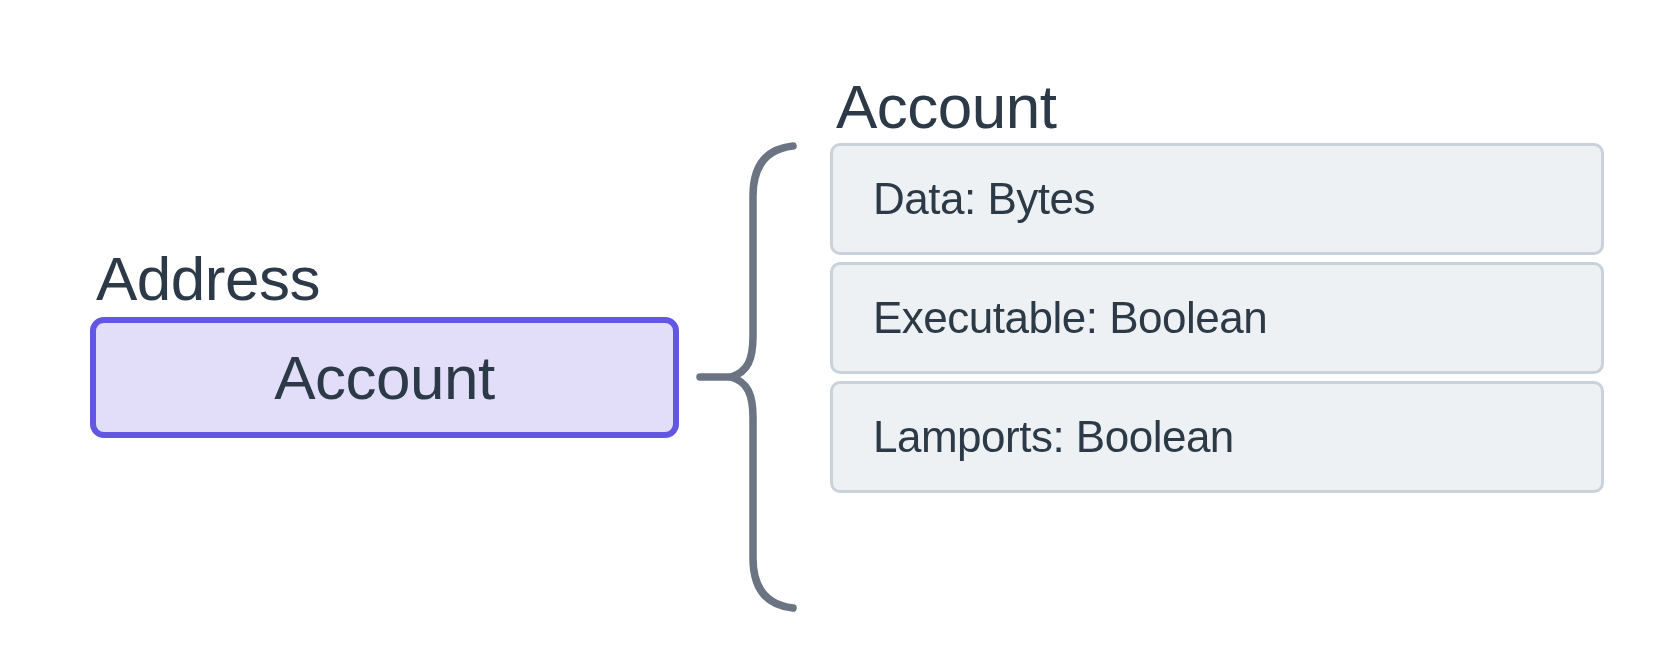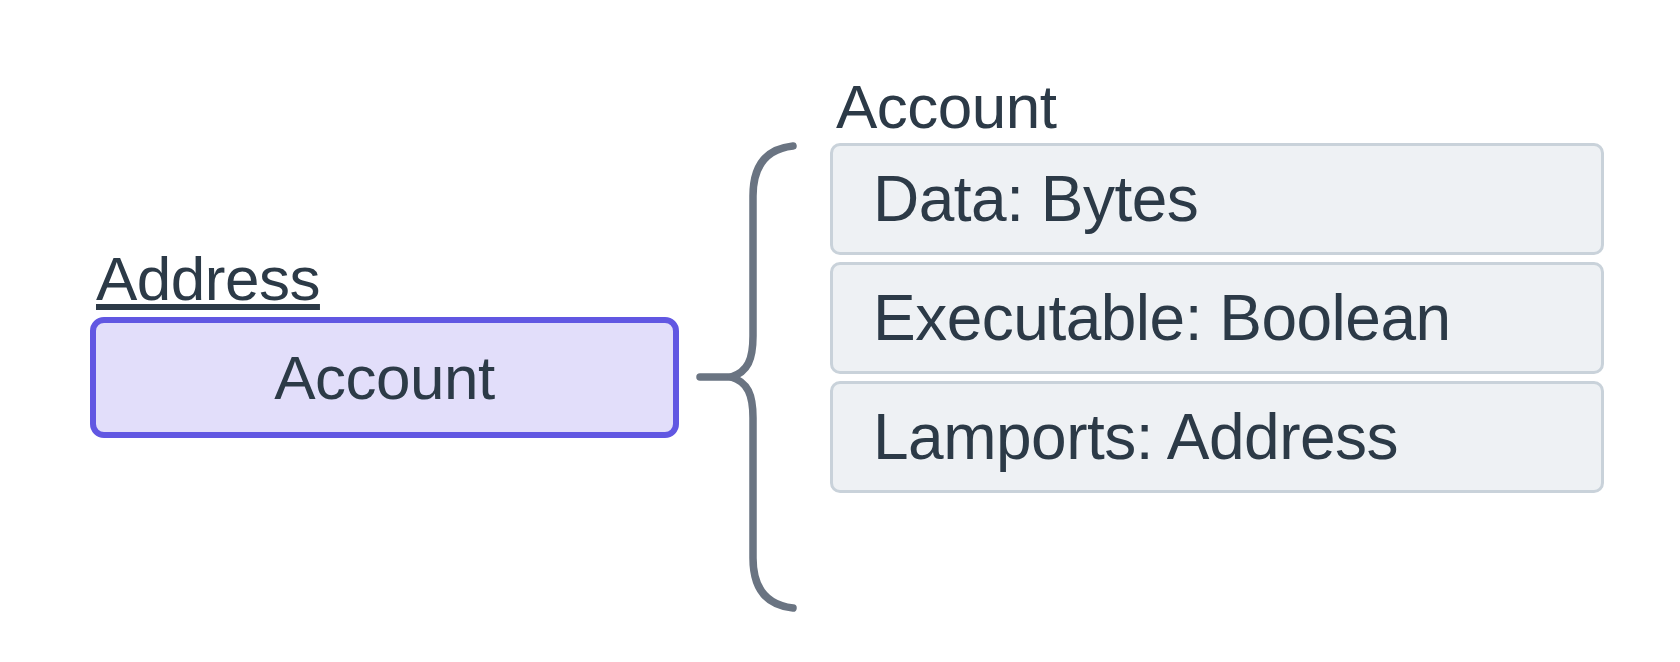--- a/index.html
+++ b/index.html
@@ -17,21 +17,21 @@
     color: #2c3a47;
   }
   .diagram-label {
     position: absolute;
     font-size: 62px;
     line-height: 1.0;
     letter-spacing: -0.5px;
     color: #2c3a47;
     white-space: nowrap;
   }
-  .address-label { left: 96px; top: 248px; text-decoration: underline; }
+  .address-label { left: 96px; top: 248px; }
   .account-label { left: 836px; top: 76px; }
 
   .address-node {
     position: absolute;
     left: 90px;
     top: 317px;
     width: 589px;
     height: 121px;
     box-sizing: border-box;
     background: #e2defa;
@@ -69,21 +69,21 @@
     box-sizing: border-box;
     height: 112px;
     background: #eef1f4;
     border: 3px solid #c9d2da;
     border-radius: 10px;
     display: flex;
     align-items: center;
     padding-left: 40px;
   }
   .field-text {
-    font-size: 64px;
+    font-size: 44px;
     letter-spacing: -0.5px;
     color: #2c3a47;
     white-space: nowrap;
   }
 </style>
 </head>
 <body>
 
 <div class="canvas">
 
@@ -109,17 +109,17 @@
   <div class="diagram-label account-label">Account</div>
 
   <div class="fields">
     <div class="field-box">
       <span class="field-text">Data: Bytes</span>
     </div>
     <div class="field-box">
       <span class="field-text">Executable: Boolean</span>
     </div>
     <div class="field-box">
-      <span class="field-text">Lamports: Address</span>
+      <span class="field-text">Lamports: Boolean</span>
     </div>
   </div>
 
 </div>
 
 </body></html>

